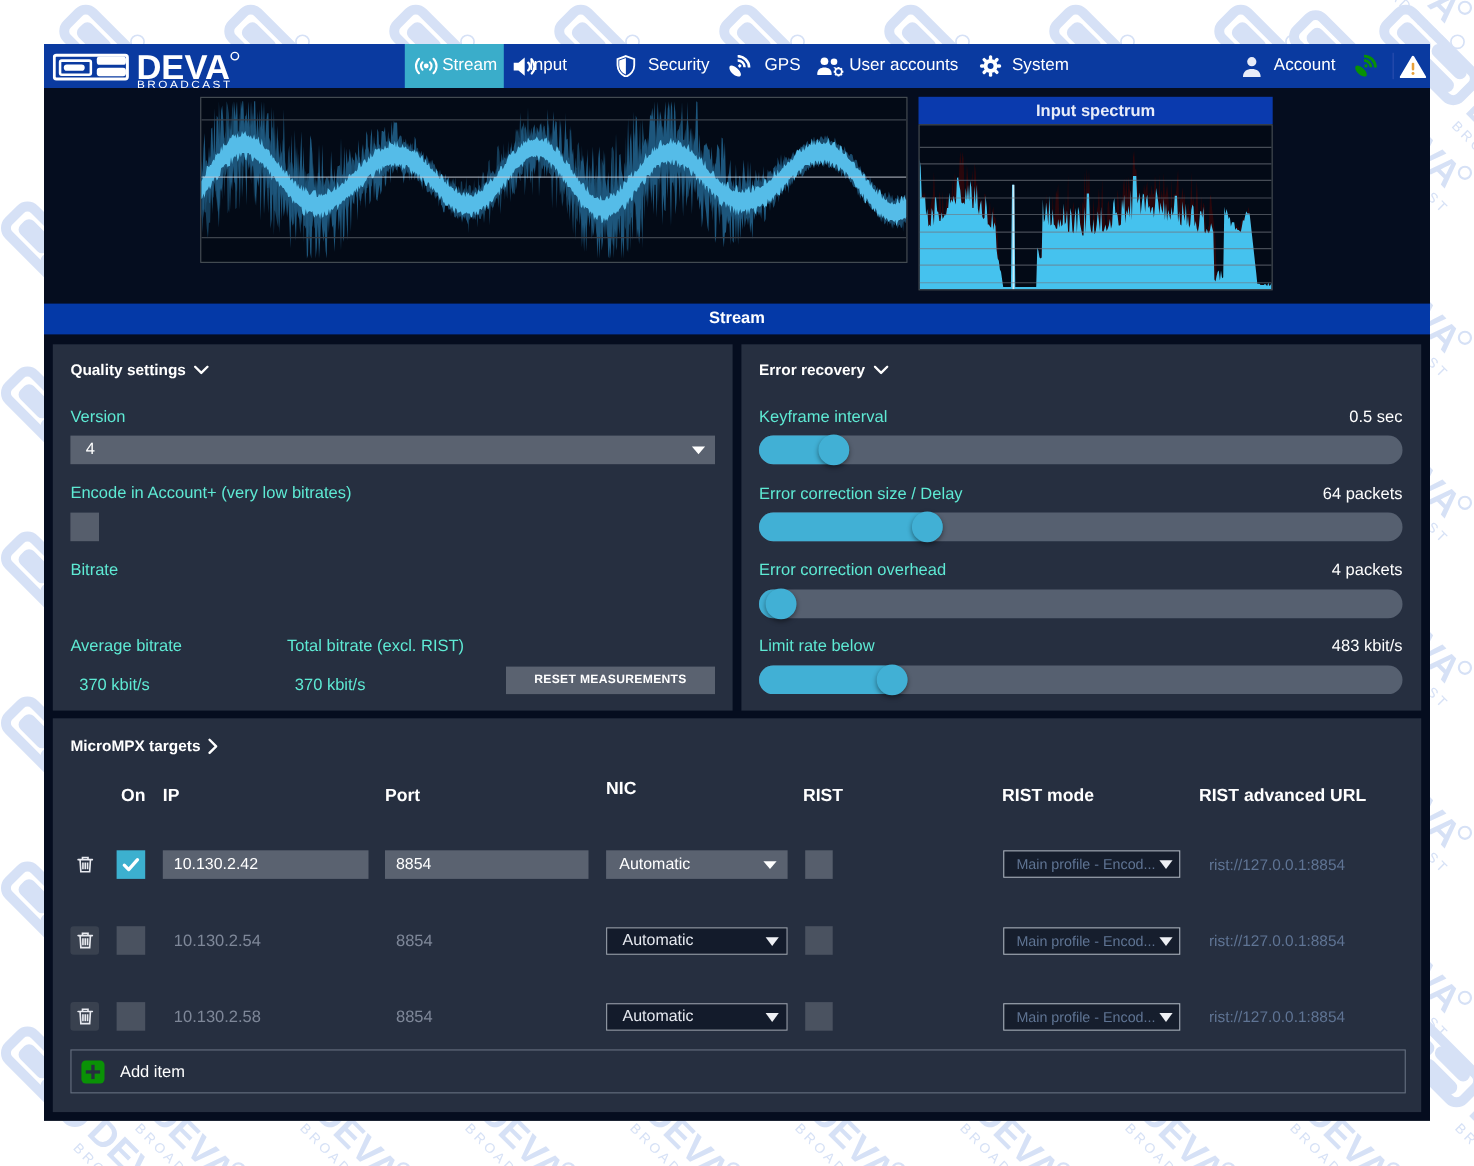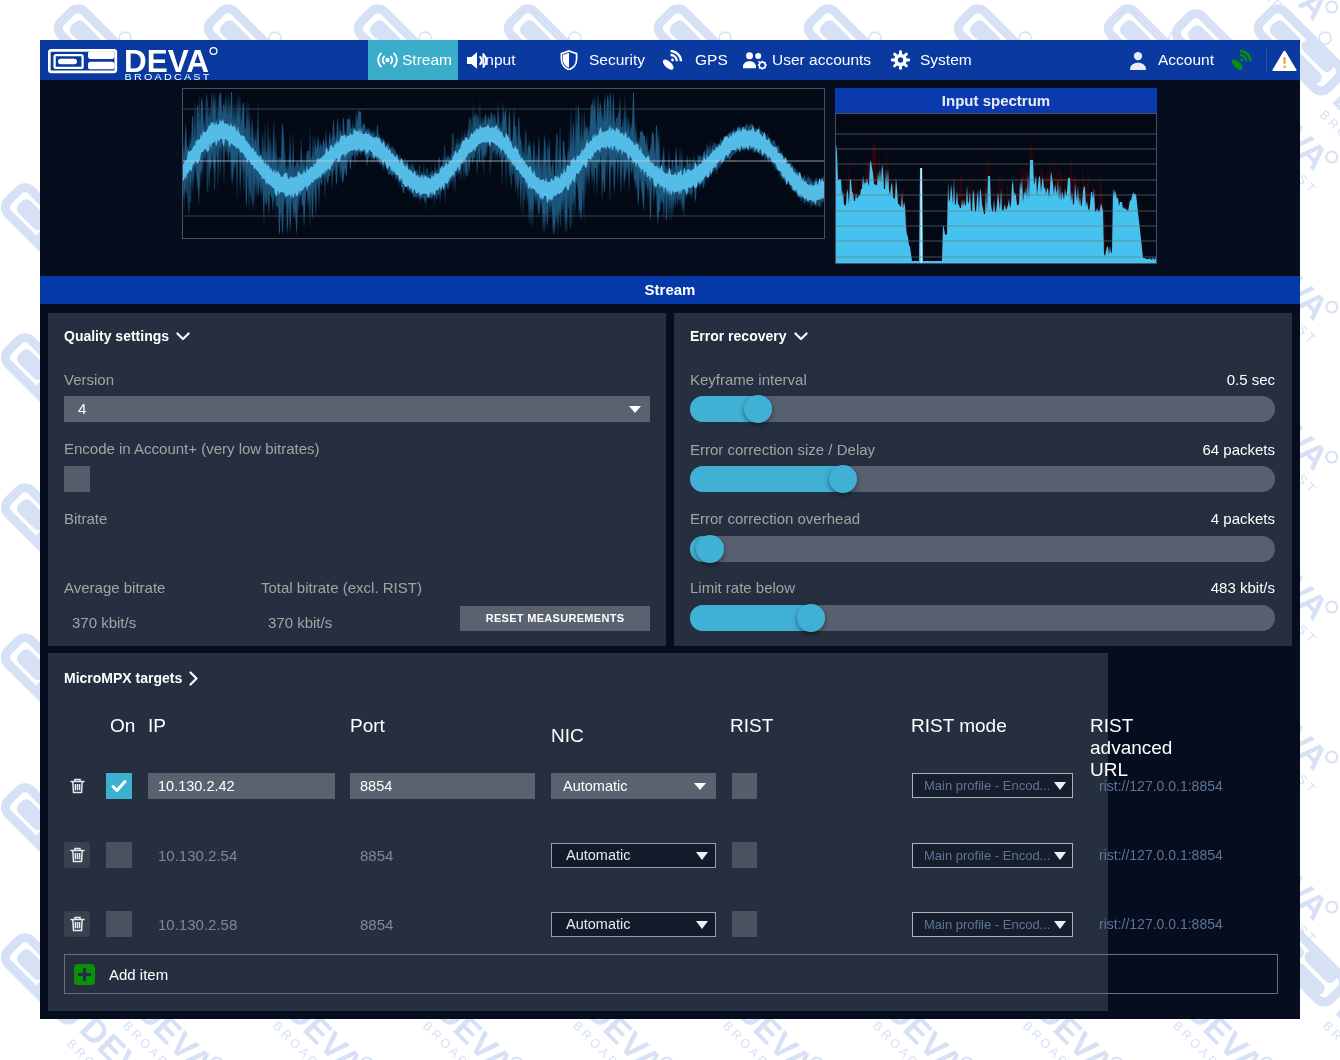--- a/index.html
+++ b/index.html
@@ -12,36 +12,36 @@
 
 .chart{position:absolute;top:48px}
 .ctitle{height:25px;background:#0a3aae;color:#e8ecf8;font-weight:bold;font-size:15px;text-align:center;line-height:25px}
 .cbox{height:151px;background:#030a16;border:1px solid #4a5158;position:relative}
 
 #banner{position:absolute;left:0;top:236px;width:1260px;height:28px;background:#0439a7;color:#fff;font-weight:bold;font-size:15px;text-align:center;line-height:28px}
 
 .panel{position:absolute;background:#262f40;color:#fff}
 #pleft{left:8px;top:273px;width:618px;height:333px}
 #pright{left:634px;top:273px;width:618px;height:333px}
-#ptable{left:8px;top:613px;width:1060px;height:358px}
+#ptable{left:8px;top:613px;width:1244px;height:358px}
 .phead{position:absolute;left:16px;font-weight:bold;font-size:14px;color:#fff;display:flex;align-items:center}
 .phead svg{margin-left:7px}
-.lbl{position:absolute;font-size:15px;color:#a3a3a3}
+.lbl{position:absolute;font-size:15px;color:#5eead4}
 .val{position:absolute;font-size:15px;color:#fefefe;text-align:right}
 .dd{position:absolute;left:16px;width:586px;height:26px;background:#5a6270;color:#fff;font-size:15px;line-height:26px;padding-left:14px}
 .dd .arr{position:absolute;right:9px;top:10px;width:0;height:0;border-left:6px solid transparent;border-right:6px solid transparent;border-top:7px solid #fff}
 .cb{position:absolute;width:26px;height:26px;background:#565e6c}
 
 .track{position:absolute;left:16px;width:585px;height:26px;background:#566070;border-radius:13px}
 .fill{position:absolute;left:0;top:0;height:26px;background:#41b0d5;border-radius:13px}
 .thumb{position:absolute;top:-1px;width:28px;height:28px;border-radius:50%;background:#41b0d5;box-shadow:0 2px 5px rgba(0,0,0,.45)}
 
 #resetbtn{position:absolute;left:412px;top:293px;width:190px;height:25px;background:#5a6270;color:#fff;font-weight:bold;font-size:11px;text-align:center;line-height:25px;letter-spacing:.3px}
 
-.th{position:absolute;font-size:19px;font-weight:normal;color:#fff}
+.th{position:absolute;font-size:16px;font-weight:bold;color:#fff}
 .inp{position:absolute;height:26px;background:#5a6270;color:#fff;font-size:14.5px;line-height:26px;padding-left:10px}
 .sel1{position:absolute;width:165px;height:26px;background:#5a6270;color:#fff;font-size:14.5px;line-height:26px;padding-left:12px}
 .sel1 .arr{position:absolute;right:10px;top:10px;width:0;height:0;border-left:6px solid transparent;border-right:6px solid transparent;border-top:7px solid #fff}
 .sel2{position:absolute;height:25px;background:#131b2b;border:1px solid #99a0ab;color:#e6e9f0;font-size:14.5px;line-height:23px;padding-left:14px}
 .sel2 .arr{position:absolute;right:7px;top:8px;width:0;height:0;border-left:6.5px solid transparent;border-right:6.5px solid transparent;border-top:8px solid #eef0f4}
 .selr{position:absolute;width:161px;height:25px;background:#161e2d;border:1px solid #aab2bd;color:#5f7493;font-size:13px;line-height:23px;padding-left:11px}
 .selr .arr{position:absolute;right:6px;top:8px;width:0;height:0;border-left:6.5px solid transparent;border-right:6.5px solid transparent;border-top:8px solid #eef0f4}
 .dim{color:#7e8798}
 .url{position:absolute;font-size:14px;color:#5f7494}
 #additem{position:absolute;left:16px;top:301px;width:1214px;height:40px;border:1px solid #667080;display:flex;align-items:center}
@@ -298,21 +298,21 @@
       </div>
   </div>
 
   <div class="panel" id="ptable">
     <div class="phead" style="top:17px">MicroMPX targets <svg width="10" height="15" viewBox="0 0 10 15" fill="none" stroke="#fff" stroke-width="2.2" stroke-linecap="round" stroke-linejoin="round">
           <path d="M1.5 1.5l6 6-6 6"></path>
         </svg></div>
     <div class="th" style="left:62px;top:62px">On</div>
     <div class="th" style="left:100px;top:62px">IP</div>
     <div class="th" style="left:302px;top:62px">Port</div>
-    <div class="th" style="left:503px;top:72px">NIC</div>
+    <div class="th" style="left:503px;top:56px">NIC</div>
     <div class="th" style="left:682px;top:62px">RIST</div>
     <div class="th" style="left:863px;top:62px">RIST mode</div>
     <div class="th" style="left:1042px;top:62px">RIST advanced URL</div>
 
     <div style="position:absolute;left:22px;top:125px"><svg width="15" height="16" viewBox="0 0 15 16" fill="none" stroke="#e8eaf0" stroke-width="1.5">
           <path d="M1 3.5h13" stroke-linecap="round"></path>
           <path d="M5 3.2V1.5h5v1.7" stroke-linecap="round"></path>
           <path d="M2.8 3.8l.7 10.7h8l.7-10.7" fill="none"></path>
           <line x1="5.4" y1="6" x2="5.4" y2="12.3"></line>
           <line x1="7.5" y1="6" x2="7.5" y2="12.3"></line>

